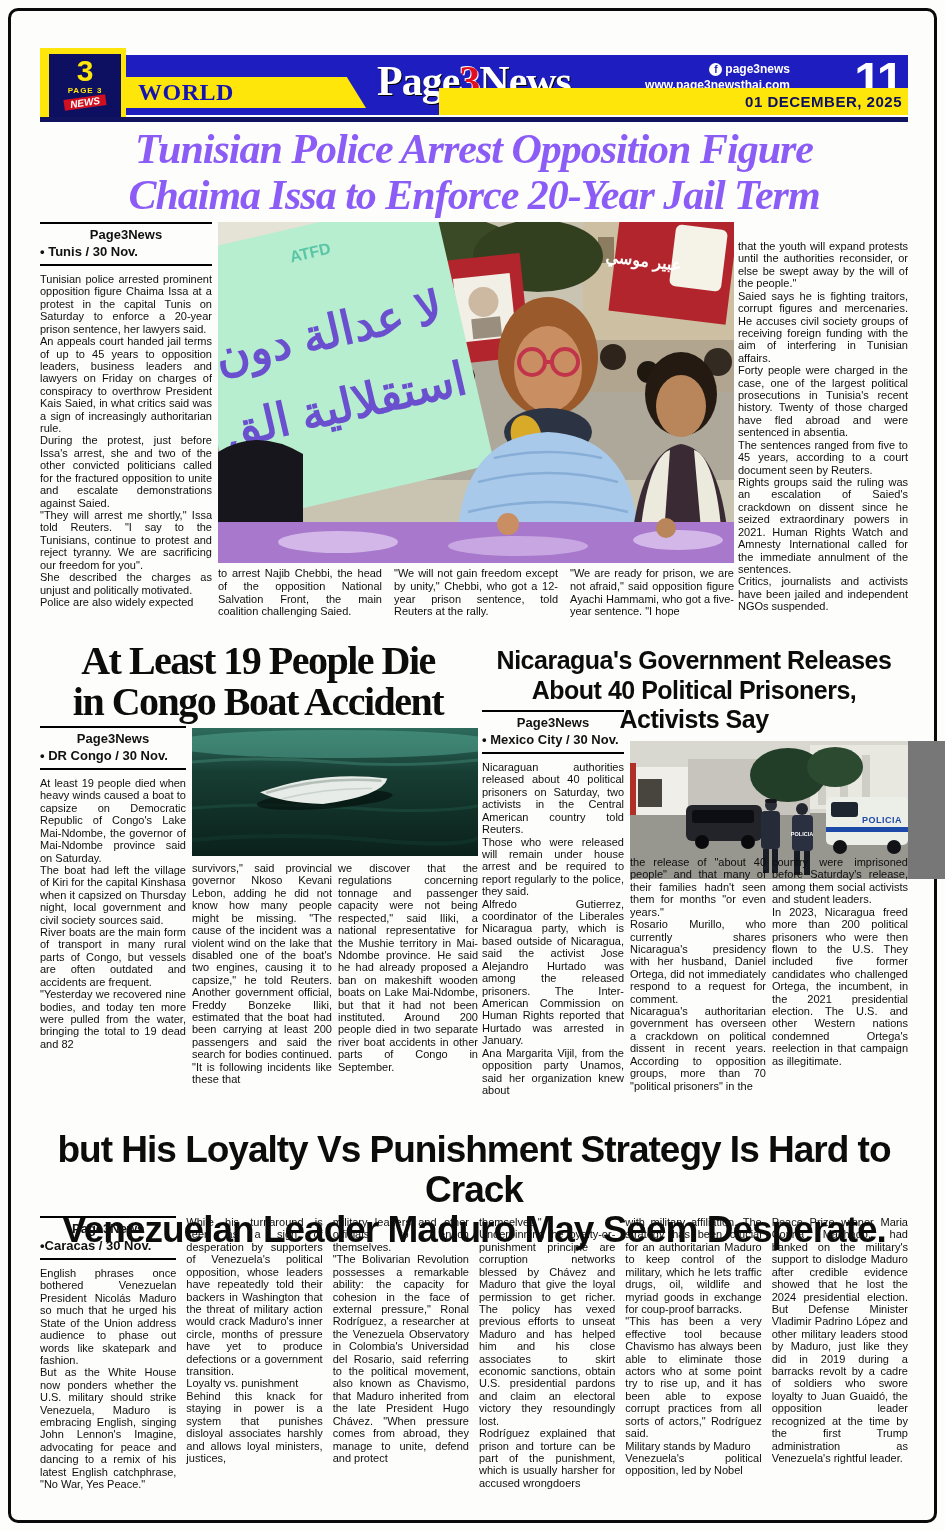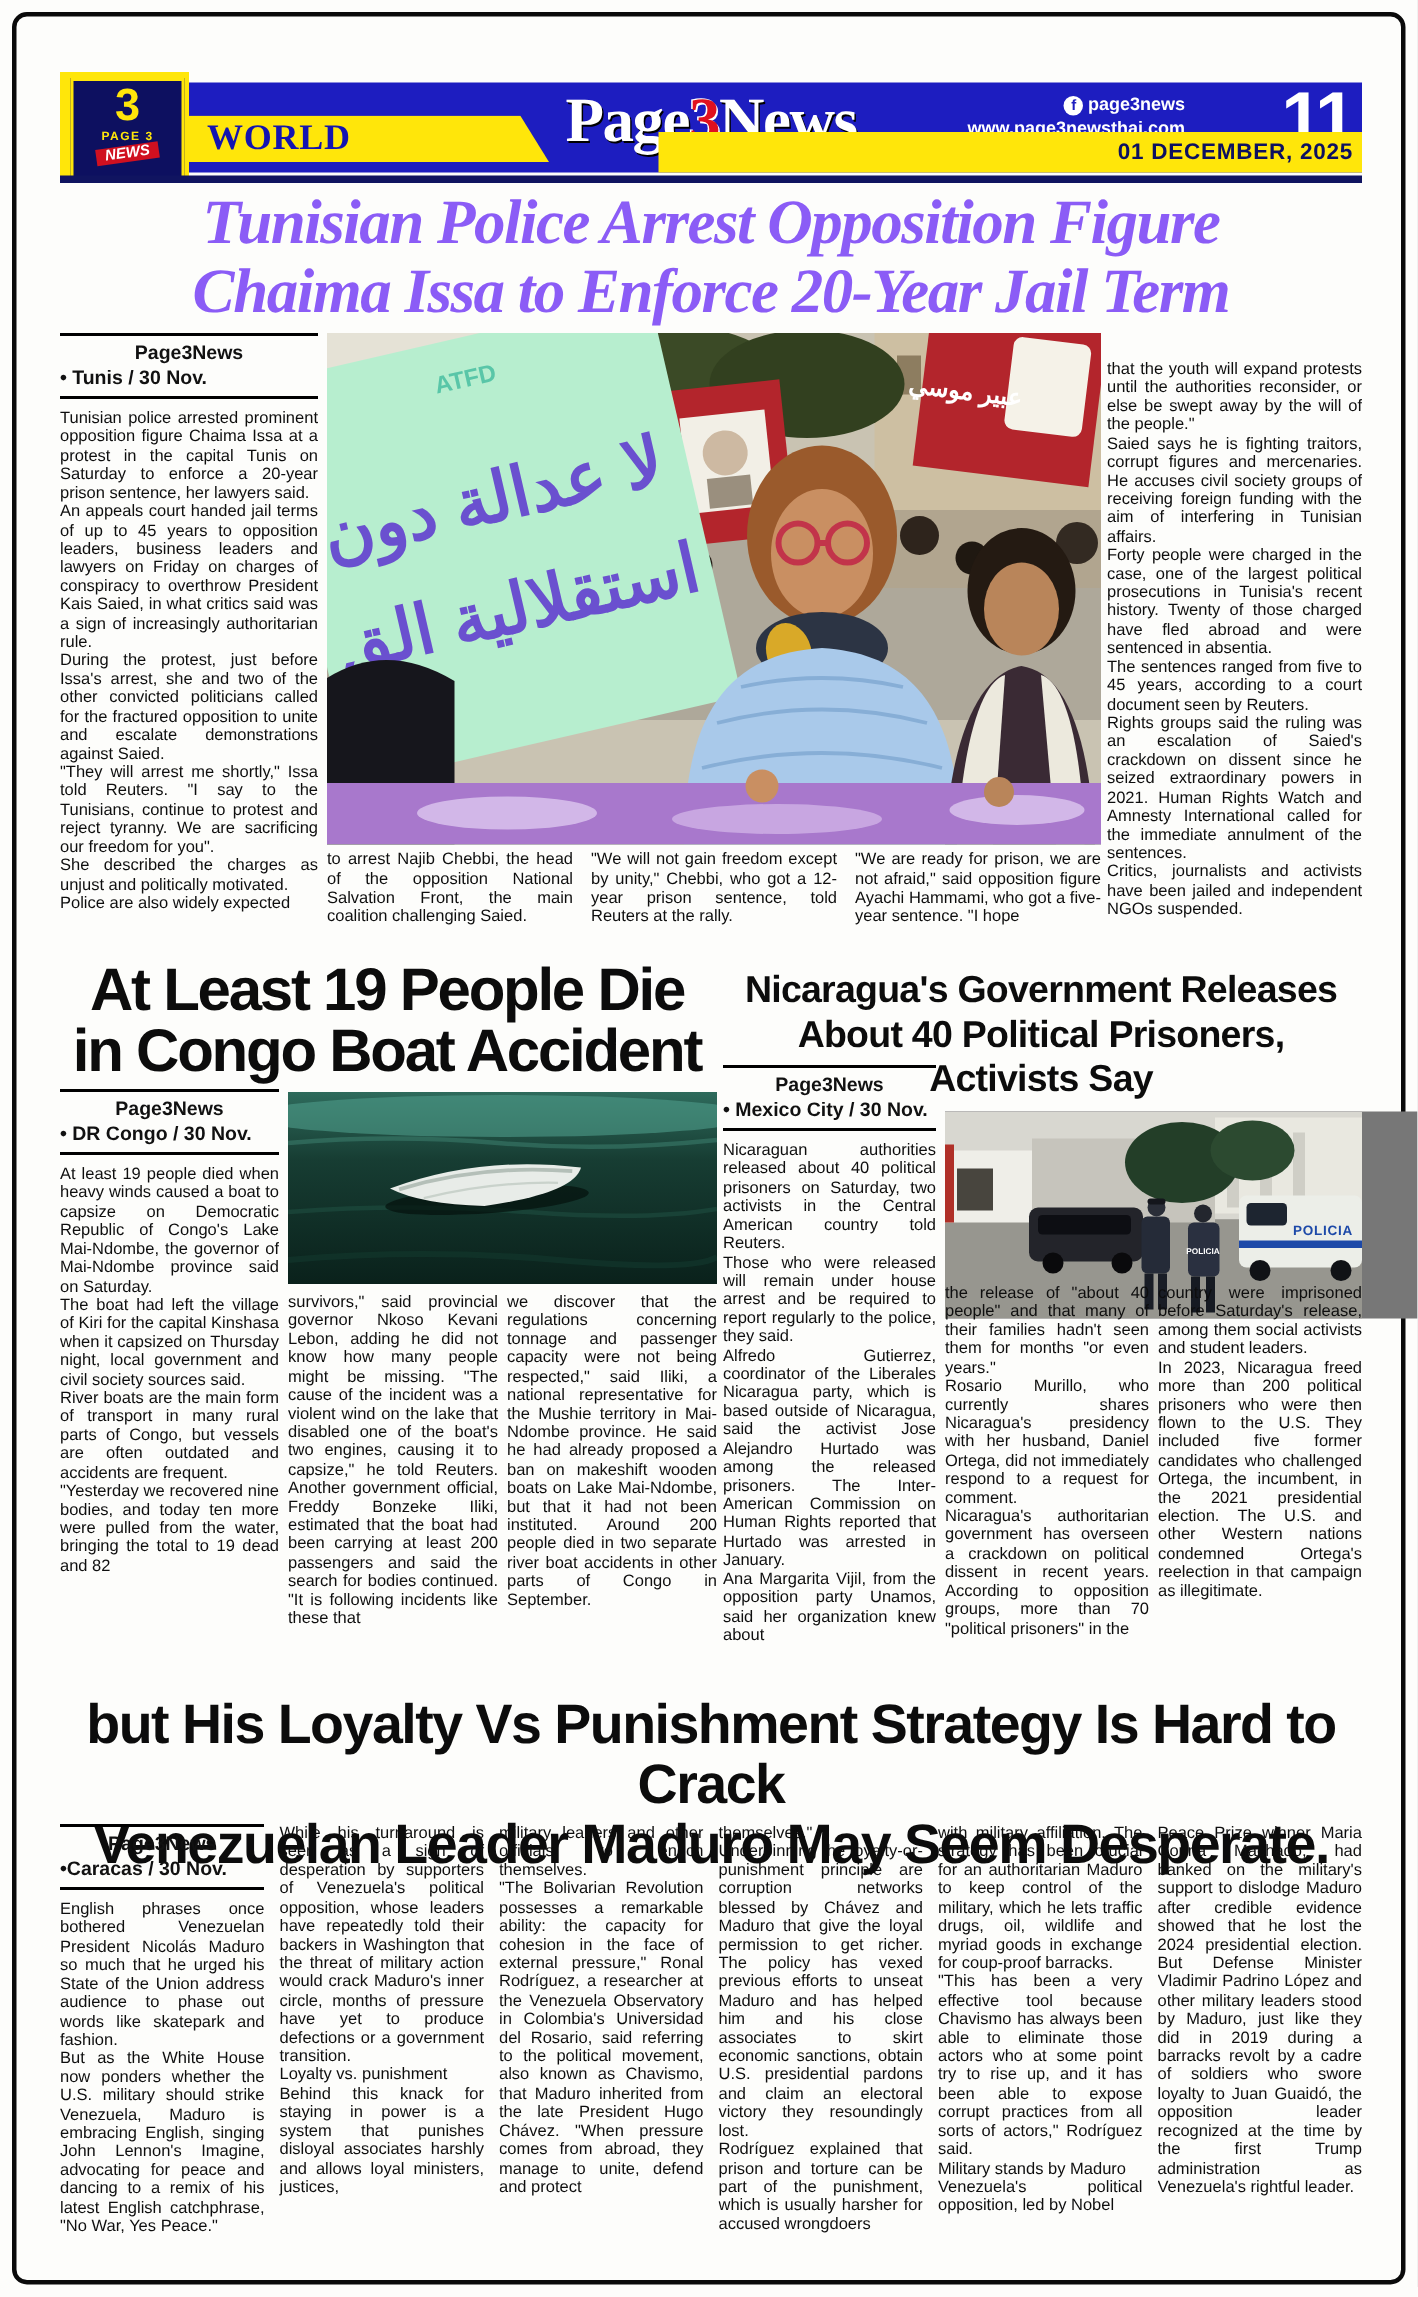--- a/index.html
+++ b/index.html
@@ -31,21 +31,21 @@
   .date-strip{position:absolute;left:46%;right:0;bottom:0;height:27px;background:#ffe60a;
               display:flex;align-items:center;justify-content:flex-end;}
   .date-txt{font-size:15px;font-weight:bold;color:#0d1060;margin-right:6px;letter-spacing:.5px;}
   .hdr-sep{position:absolute;left:40px;top:117px;width:868px;height:5px;background:#101460;}
 
   
   .head-serif{position:absolute;text-align:center;font-family:"Liberation Serif",serif;
               font-weight:bold;font-style:italic;color:#8b5cf6;}
   .h-tunisia{left:40px;width:868px;top:126px;font-size:42px;line-height:1.1;letter-spacing:-1px;}
   .head-sans{position:absolute;text-align:center;font-weight:bold;color:#0c0c0c;font-family:"Liberation Sans",sans-serif;}
-  .h-congo{left:40px;width:436px;top:640px;font-size:40px;line-height:1.03;letter-spacing:-1.5px;}
+  .h-congo{left:40px;width:436px;top:640px;font-size:40px;line-height:1.03;letter-spacing:-1.5px;font-family:Liberation Serif, serif;}
   .h-nica{left:480px;width:428px;top:646px;font-size:25px;line-height:1.18;letter-spacing:-.5px;}
   .h-vene{left:40px;width:868px;top:1130px;font-size:37px;line-height:1.08;letter-spacing:-1px;}
 
   
   .byline{border-top:2px solid #000;border-bottom:2px solid #000;padding:3px 0 5px;margin-bottom:7px;}
   .byline .src{text-align:center;font-weight:bold;font-size:13px;}
   .byline .dl{font-weight:bold;font-size:13px;margin-top:2px;}
   .colbox{position:absolute;overflow:hidden;}
   .body{font-size:11px;line-height:1.13;text-align:justify;white-space:pre-line;color:#0e0e0e;}
   .caption{font-size:11px;line-height:1.16;text-align:justify;color:#0e0e0e;}

